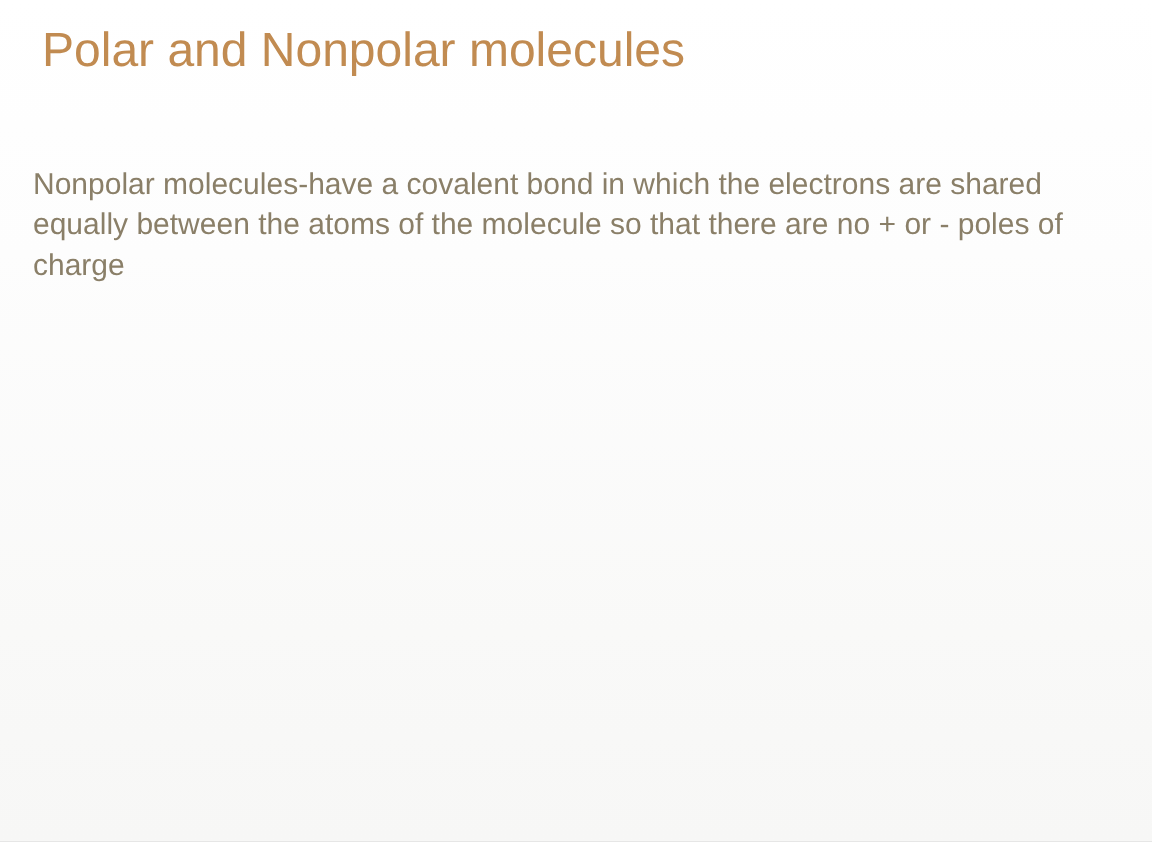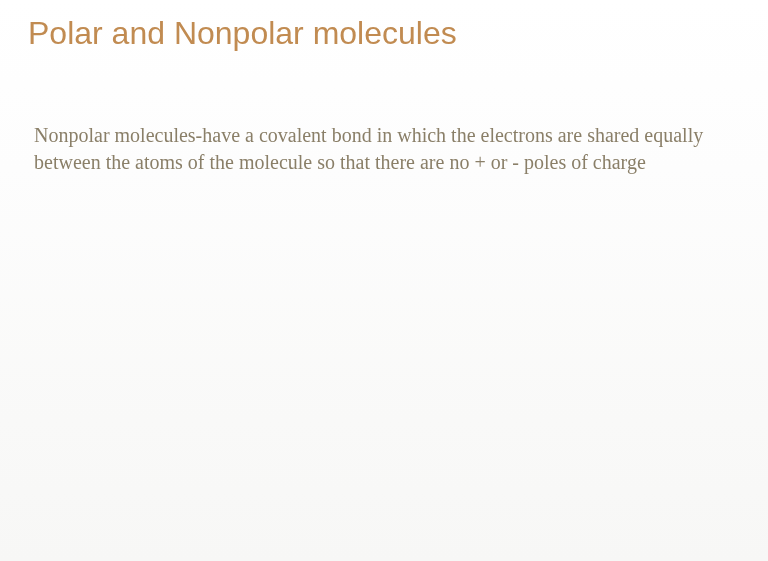--- a/index.html
+++ b/index.html
@@ -25,26 +25,25 @@
     font-weight: 400;
     letter-spacing: 0px;
     line-height: 1.2;
     white-space: nowrap;
     color: #c18b51;
   }
   .body-paragraph {
     position: absolute;
     left: 22px;
     width: 728px;
-    margin: 12px;
+    margin: 0;
     font-size: 20px;
     font-weight: 400;
     line-height: 27px;
     color: #8a7f68;
-    font-family: Liberation Serif, serif;
   }
   .paragraph-nonpolar { top: 110px; }
   .paragraph-polar    { top: 177px; }
 </style>
 </head>
 <body>
 
 <div class="slide">
   <h1 class="slide-title">Polar and Nonpolar molecules</h1>
 

